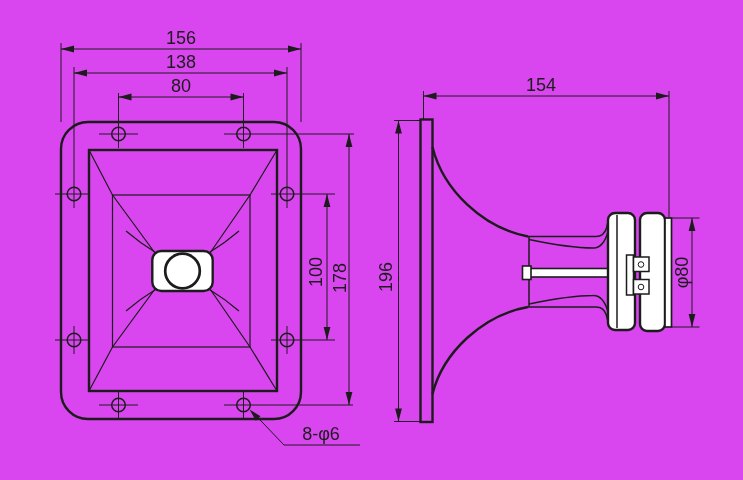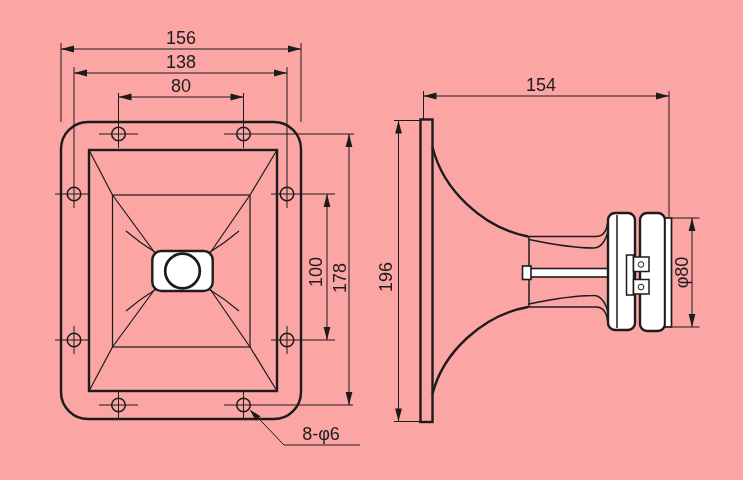--- a/index.html
+++ b/index.html
@@ -1,17 +1,17 @@
 <!DOCTYPE html>
 <html><head>
 <meta charset="utf-8">
 <style>
   html,body{margin:0;padding:0;background:#ffffff;}
   .canvas{
-    width:743px;height:480px;background:#fca5a5;position:relative;overflow:hidden;
+    width:743px;height:480px;background:#d946ef;position:relative;overflow:hidden;
     font-family:"Liberation Sans", sans-serif;
   }
   svg{display:block;}
   svg text{
     font-family:"Liberation Sans", sans-serif;
     font-size:18px;
     fill:#1c1c1c;
     stroke:none;
   }
   .thick{stroke:#1c1c1c;stroke-width:2.4;fill:none;}

